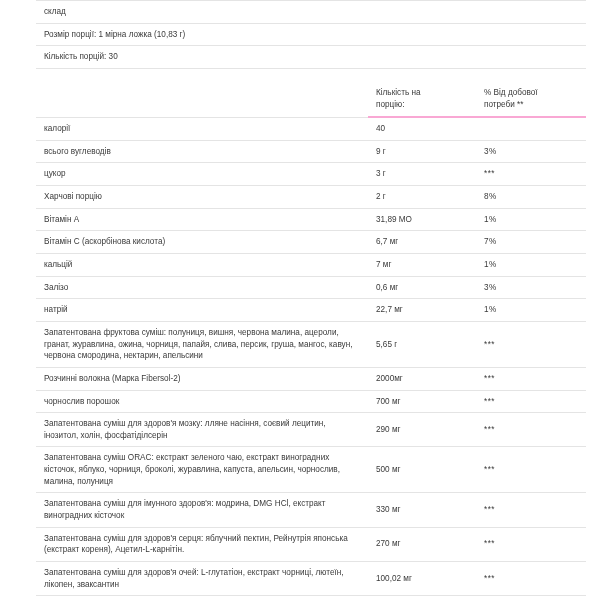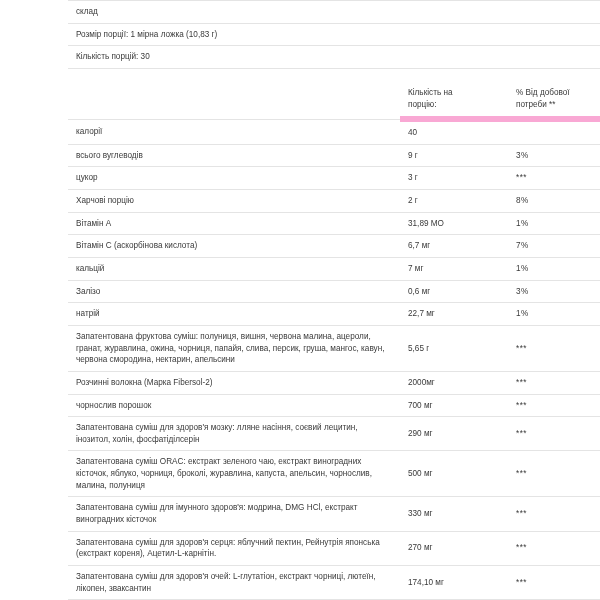--- a/index.html
+++ b/index.html
@@ -13,21 +13,21 @@
     overflow: hidden;
     font-family: "Liberation Sans", sans-serif;
     color: #333333;
     -webkit-font-smoothing: antialiased;
   }
   .page {
     position: relative;
     width: 499px;
     height: 600px;
     box-sizing: border-box;
-    padding: 0 14px 0 68px;
+    padding: 0 14px 0 36px;
   }
   table.facts {
     width: 518px;
     border-collapse: collapse;
     table-layout: fixed;
     font-size: 8.2px;
     line-height: 1.42;
   }
   table.facts td {
     border-top: 1px solid #e4e4e4;
@@ -42,21 +42,21 @@
   td.c-amt   { width: 94px; padding-left: 10px; }
   td.c-dv    { width: 96px; padding-left: 10px; }
   tr.spacer td {
     height: 16px;
     border-top: 1px solid #e4e4e4;
     border-bottom: none;
     padding: 0;
   }
   tr.headrow td {
     border-top: none;
-    border-bottom: 6px solid #f9a8d4;
+    border-bottom: 2px solid #f9a8d4;
     padding-top: 2px;
     padding-bottom: 6px;
     vertical-align: top;
   }
   tr.headrow td.c-name { border-bottom: 1px solid #e4e4e4; }
   .head-label { display: block; }
   tr.blendrow td { padding-top: 5px; padding-bottom: 5px; }
   tr.noterow td {
     padding-top: 6px;
     padding-bottom: 6px;
@@ -183,21 +183,21 @@
         <td class="c-amt">330 мг</td>
         <td class="c-dv stars">***</td>
       </tr>
       <tr class="blendrow">
         <td class="c-name">Запатентована суміш для здоров'я серця: яблучний пектин, Рейнутрія японська (екстракт кореня), Ацетил-L-карнітін.</td>
         <td class="c-amt">270 мг</td>
         <td class="c-dv stars">***</td>
       </tr>
       <tr class="blendrow">
         <td class="c-name">Запатентована суміш для здоров'я очей: L-глутатіон, екстракт чорниці, лютеїн, лікопен, зваксантин</td>
-        <td class="c-amt">174,10 мг</td>
+        <td class="c-amt">100,02 мг</td>
         <td class="c-dv stars">***</td>
       </tr>
 
       <tr class="noterow">
         <td class="c-name">*** Добова потреба не визначена.</td>
         <td class="c-amt"></td>
         <td class="c-dv"></td>
       </tr>
 
     </tbody>

